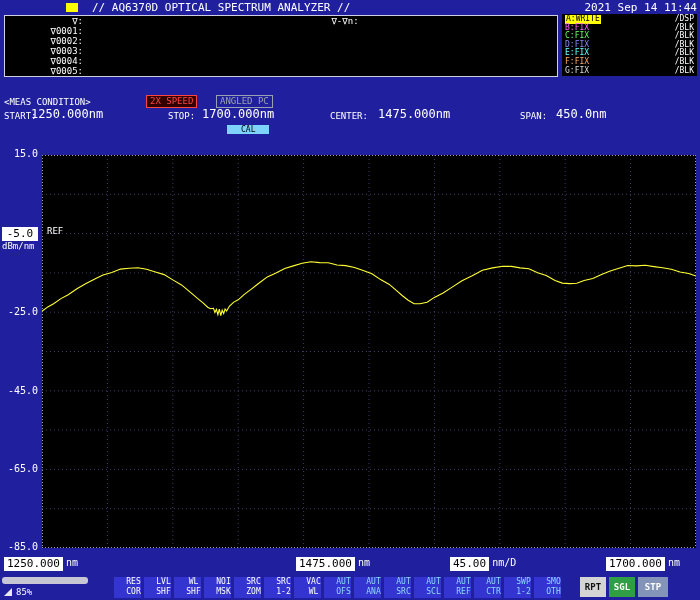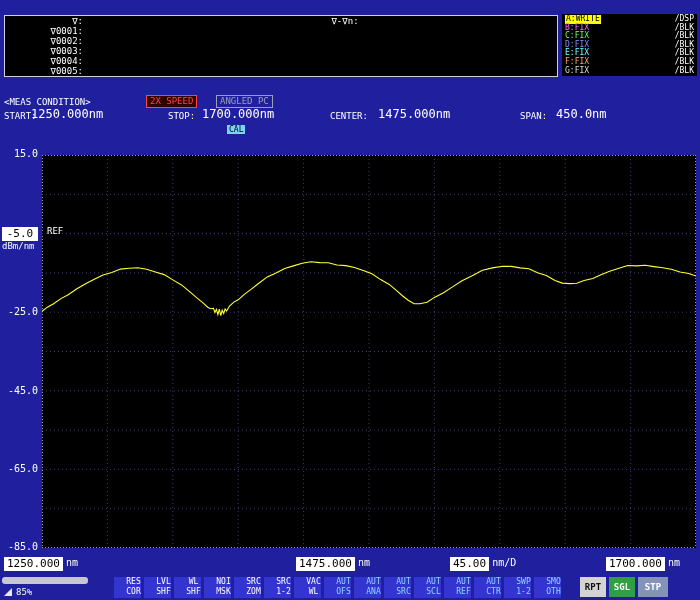--- a/index.html
+++ b/index.html
@@ -20,21 +20,21 @@
   .delta-header{position:absolute;left:300px;top:0;width:80px;font-size:9px;line-height:10px;text-align:center;}
   
   .trace-table{position:absolute;left:562px;top:14px;width:135px;height:62px;background:#000;padding:1px 3px;box-sizing:border-box;}
   .trace-row{display:flex;justify-content:space-between;font-size:8px;line-height:8.6px;height:8.6px;}
   .trace-label.active{padding:0 1px;}
   
   .meas-title{position:absolute;left:4px;top:97px;font-size:9px;}
   .badge{position:absolute;top:95px;font-size:9px;line-height:11px;padding:0 3px;border:1px solid;}
   .badge.speed{left:146px;color:#ff4444;border-color:#ff4444;background:#330000;}
   .badge.connector{left:216px;color:#9aa0b4;border-color:#9aa0b4;}
-  .cal-badge{position:absolute;left:227px;top:125px;font-size:8px;line-height:9px;background:#7dd3fc;color:#000;padding:0 2px;}
+  .cal-badge{position:absolute;left:227px;top:125px;font-size:8px;line-height:9px;background:#7dd3fc;color:#000;padding:0 14px;}
   .mlabel{position:absolute;font-size:9px;top:111px;}
   .mvalue{position:absolute;font-size:12px;top:107px;white-space:nowrap;}
   .vbox{background:#fff;color:#000;font-size:11px;line-height:14px;height:14px;text-align:center;display:inline-block;padding:0 3px;box-sizing:border-box;}
   .row3{position:absolute;left:0;top:135px;width:700px;height:15px;}
   .row3 .vbox{position:absolute;top:0;}
   .row3 .rlabel{position:absolute;top:3px;font-size:10px;}
   
   .plot{position:absolute;left:42px;top:155px;width:654px;height:393px;background:#000;}
   .plot svg{position:absolute;left:0;top:0;width:100%;height:100%;}
   .grid{stroke:#3c3c6e;stroke-width:1;stroke-dasharray:1 3;}
@@ -61,20 +61,25 @@
   .sweep-btn{position:absolute;top:577px;height:20px;font-size:9px;line-height:20px;text-align:center;font-weight:bold;cursor:pointer;}
   .sweep-btn.rpt{left:580px;width:26px;background:#d4d4d4;color:#111;}
   .sweep-btn.sgl{left:609px;width:26px;background:#2f9e44;color:#fff;}
   .sweep-btn.stp{left:638px;width:30px;background:#8494b8;color:#fff;}
 </style>
 </head>
 <body>
 
 <div class="screen">
 
+  <div class="header">
+    <span class="indicator"></span>
+    <span class="title">// AQ6370D OPTICAL SPECTRUM ANALYZER //</span>
+    <span class="datetime">2021 Sep 14 11:44</span>
+  </div>
 
   <div class="marker-panel">
     <div class="marker-rows">
       <div>∇:</div>
       <div>∇0001:</div>
       <div>∇0002:</div>
       <div>∇0003:</div>
       <div>∇0004:</div>
       <div>∇0005:</div>
     </div>

